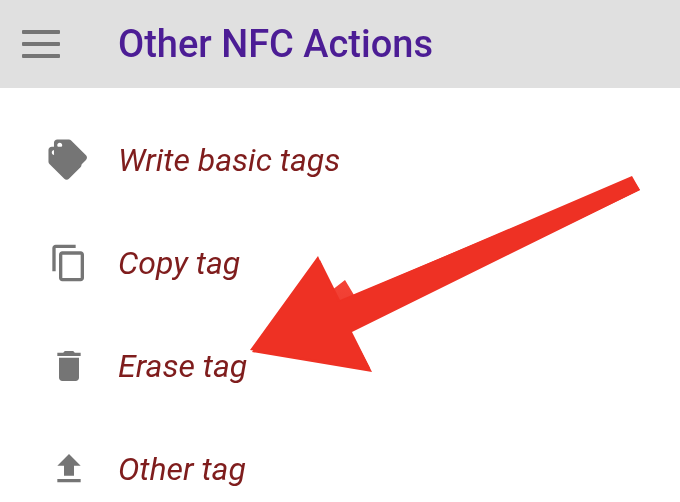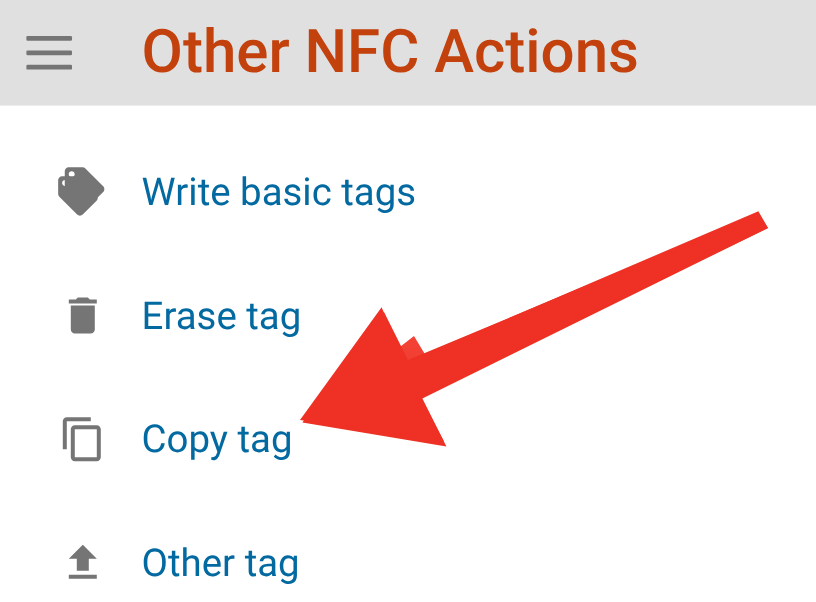--- a/index.html
+++ b/index.html
@@ -28,23 +28,23 @@
       cursor: pointer;
     }
     .hamburger .bar {
       height: 4px;
       width: 38px;
       background: #757575;
       border-radius: 1px;
     }
     .page-title {
       margin-left: 52px;
-      font-size: 50px;
+      font-size: 38px;
       font-weight: 500;
-      color: #c2410c;
+      color: #4c1d95;
     }
     .list {
       padding-top: 20px;
     }
     .item {
       height: 103px;
       display: flex;
       align-items: center;
       padding-left: 44px;
       cursor: pointer;
@@ -52,22 +52,23 @@
     .item .icon-slot {
       width: 50px;
       height: 50px;
       display: flex;
       align-items: center;
       justify-content: center;
     }
     .item .label {
       margin-left: 24px;
       font-size: 32px;
-      color: #0369a1;
+      color: #7f1d1d;
       font-weight: 400;
+      font-style: italic;
     }
     svg.icon { width: 40px; height: 40px; fill: #757575; }
     svg.icon-tags { width: 44px; height: 44px; }
     .arrow-overlay {
       position: absolute;
       left: 0; top: 0;
       width: 680px; height: 502px;
       pointer-events: none;
     }
   </style>
@@ -91,33 +92,33 @@
         <path d="M21.41 11.58l-9-9C12.05 2.22 11.55 2 11 2H4c-1.1 0-2 .9-2 2v7c0 .55.22 1.05.59 1.42l9 9c.36.36.86.58 1.41.58.55 0 1.05-.22 1.41-.59l7-7c.37-.36.59-.86.59-1.41 0-.55-.23-1.06-.59-1.42zM5.5 7C4.67 7 4 6.33 4 5.5S4.67 4 5.5 4 7 4.67 7 5.5 6.33 7 5.5 7z" transform="translate(-1 3) scale(.9)"></path>
         <path d="M21.41 11.58l-9-9C12.05 2.22 11.55 2 11 2H4c-1.1 0-2 .9-2 2v7c0 .55.22 1.05.59 1.42l9 9c.36.36.86.58 1.41.58.55 0 1.05-.22 1.41-.59l7-7c.37-.36.59-.86.59-1.41 0-.55-.23-1.06-.59-1.42zM5.5 7C4.67 7 4 6.33 4 5.5S4.67 4 5.5 4 7 4.67 7 5.5 6.33 7 5.5 7z" transform="translate(2 -1) scale(.9)"></path>
       </svg>
     </span>
     <span class="label">Write basic tags</span>
   </div>
 
   <div class="item">
     <span class="icon-slot">
       <svg class="icon" viewBox="0 0 24 24">
-        <path d="M6 19c0 1.1.9 2 2 2h8c1.1 0 2-.9 2-2V7H6v12zM19 4h-3.5l-1-1h-5l-1 1H5v2h14V4z"></path>
+        <path d="M16 1H4c-1.1 0-2 .9-2 2v14h2V3h12V1zm3 4H8c-1.1 0-2 .9-2 2v14c0 1.1.9 2 2 2h11c1.1 0 2-.9 2-2V7c0-1.1-.9-2-2-2zm0 16H8V7h11v14z"></path>
       </svg>
     </span>
-    <span class="label">Erase tag</span>
+    <span class="label">Copy tag</span>
   </div>
 
   <div class="item">
     <span class="icon-slot">
       <svg class="icon" viewBox="0 0 24 24">
-        <path d="M16 1H4c-1.1 0-2 .9-2 2v14h2V3h12V1zm3 4H8c-1.1 0-2 .9-2 2v14c0 1.1.9 2 2 2h11c1.1 0 2-.9 2-2V7c0-1.1-.9-2-2-2zm0 16H8V7h11v14z"></path>
+        <path d="M6 19c0 1.1.9 2 2 2h8c1.1 0 2-.9 2-2V7H6v12zM19 4h-3.5l-1-1h-5l-1 1H5v2h14V4z"></path>
       </svg>
     </span>
-    <span class="label">Copy tag</span>
+    <span class="label">Erase tag</span>
   </div>
 
   <div class="item">
     <span class="icon-slot">
       <svg class="icon" viewBox="0 0 24 24">
         <path d="M9 16h6v-6h4l-7-7-7 7h4v6zm-4 2h14v2H5v-2z"></path>
       </svg>
     </span>
     <span class="label">Other tag</span>
   </div>

